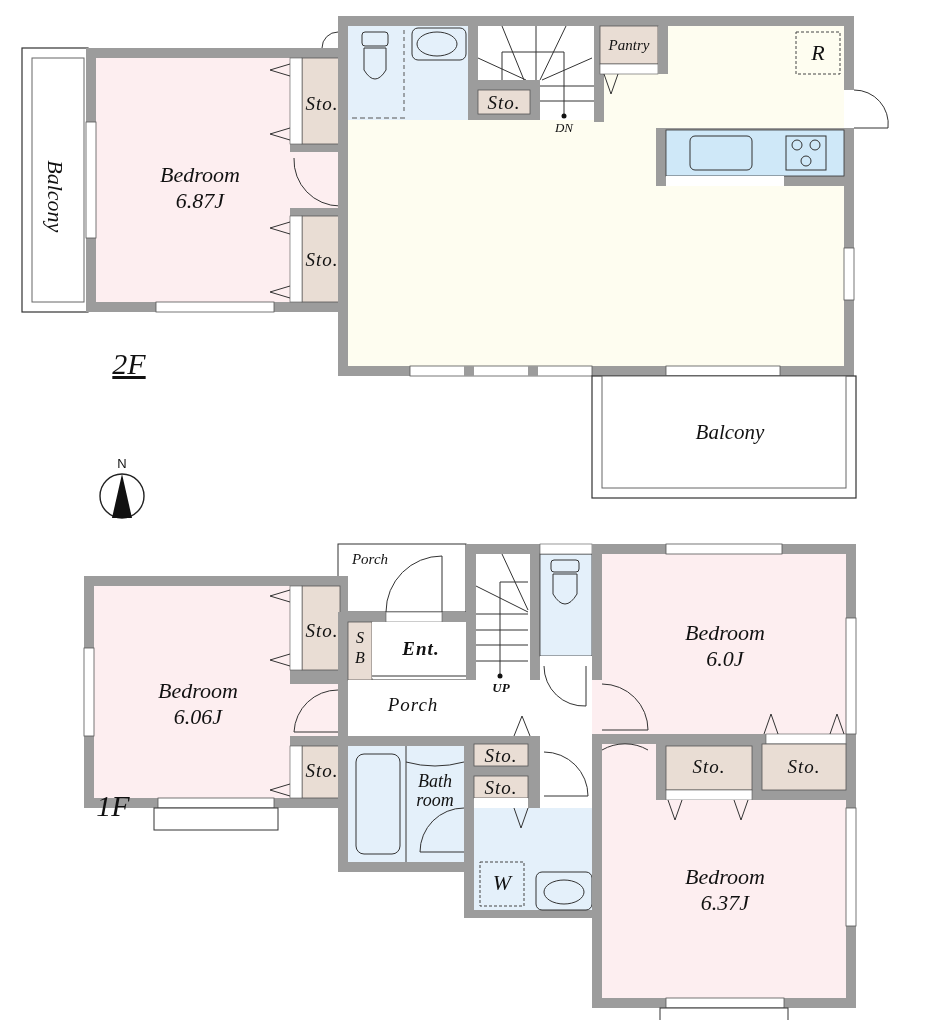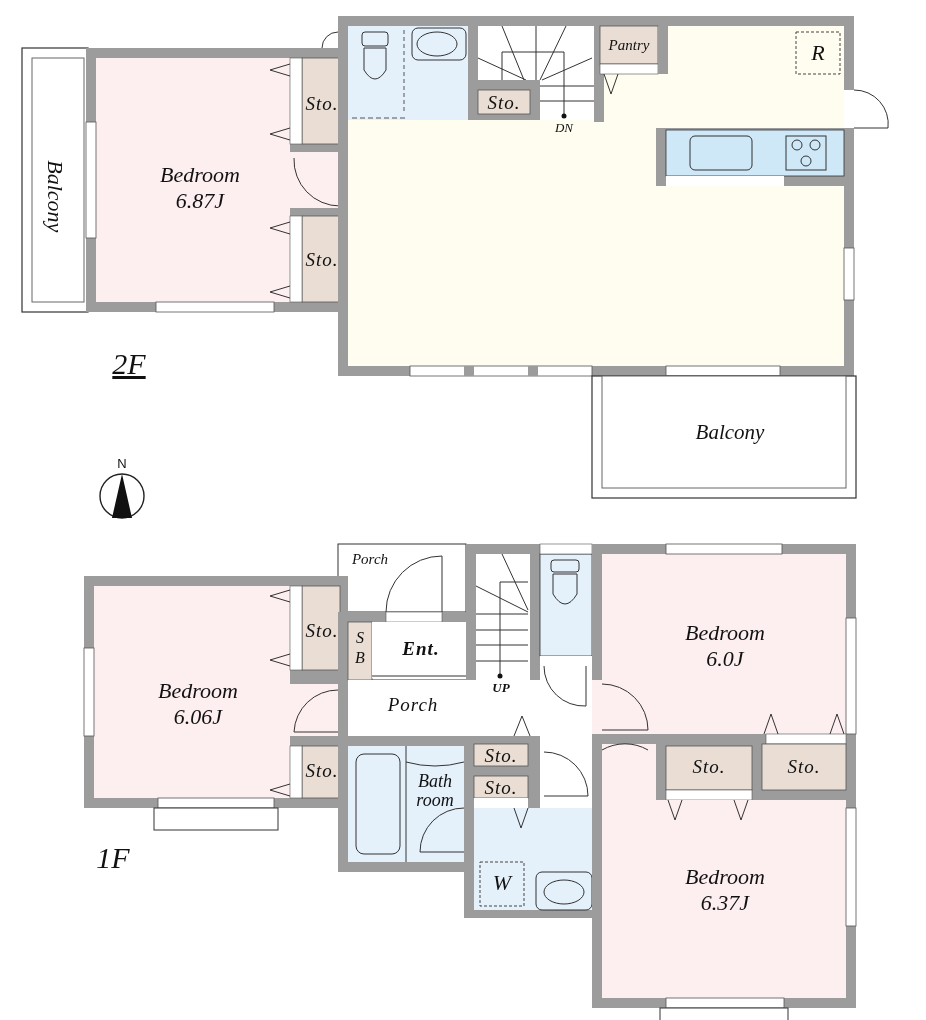--- a/index.html
+++ b/index.html
@@ -256,14 +256,14 @@
 <div class="lbl big" style="left:660px;top:620px;width:130px;">
   <div>Bedroom</div>
   <div>6.0J</div>
 </div>
 <div class="lbl sm" style="left:666px;top:756px;width:86px;">Sto.</div>
 <div class="lbl sm" style="left:762px;top:756px;width:84px;">Sto.</div>
 <div class="lbl big" style="left:660px;top:864px;width:130px;">
   <div>Bedroom</div>
   <div>6.37J</div>
 </div>
-<div class="lbl floor" style="left:88px;top:840px;width:50px;">1F</div>
+<div class="lbl floor" style="left:88px;top:788px;width:50px;">1F</div>
 </div>
 
 </body></html>

